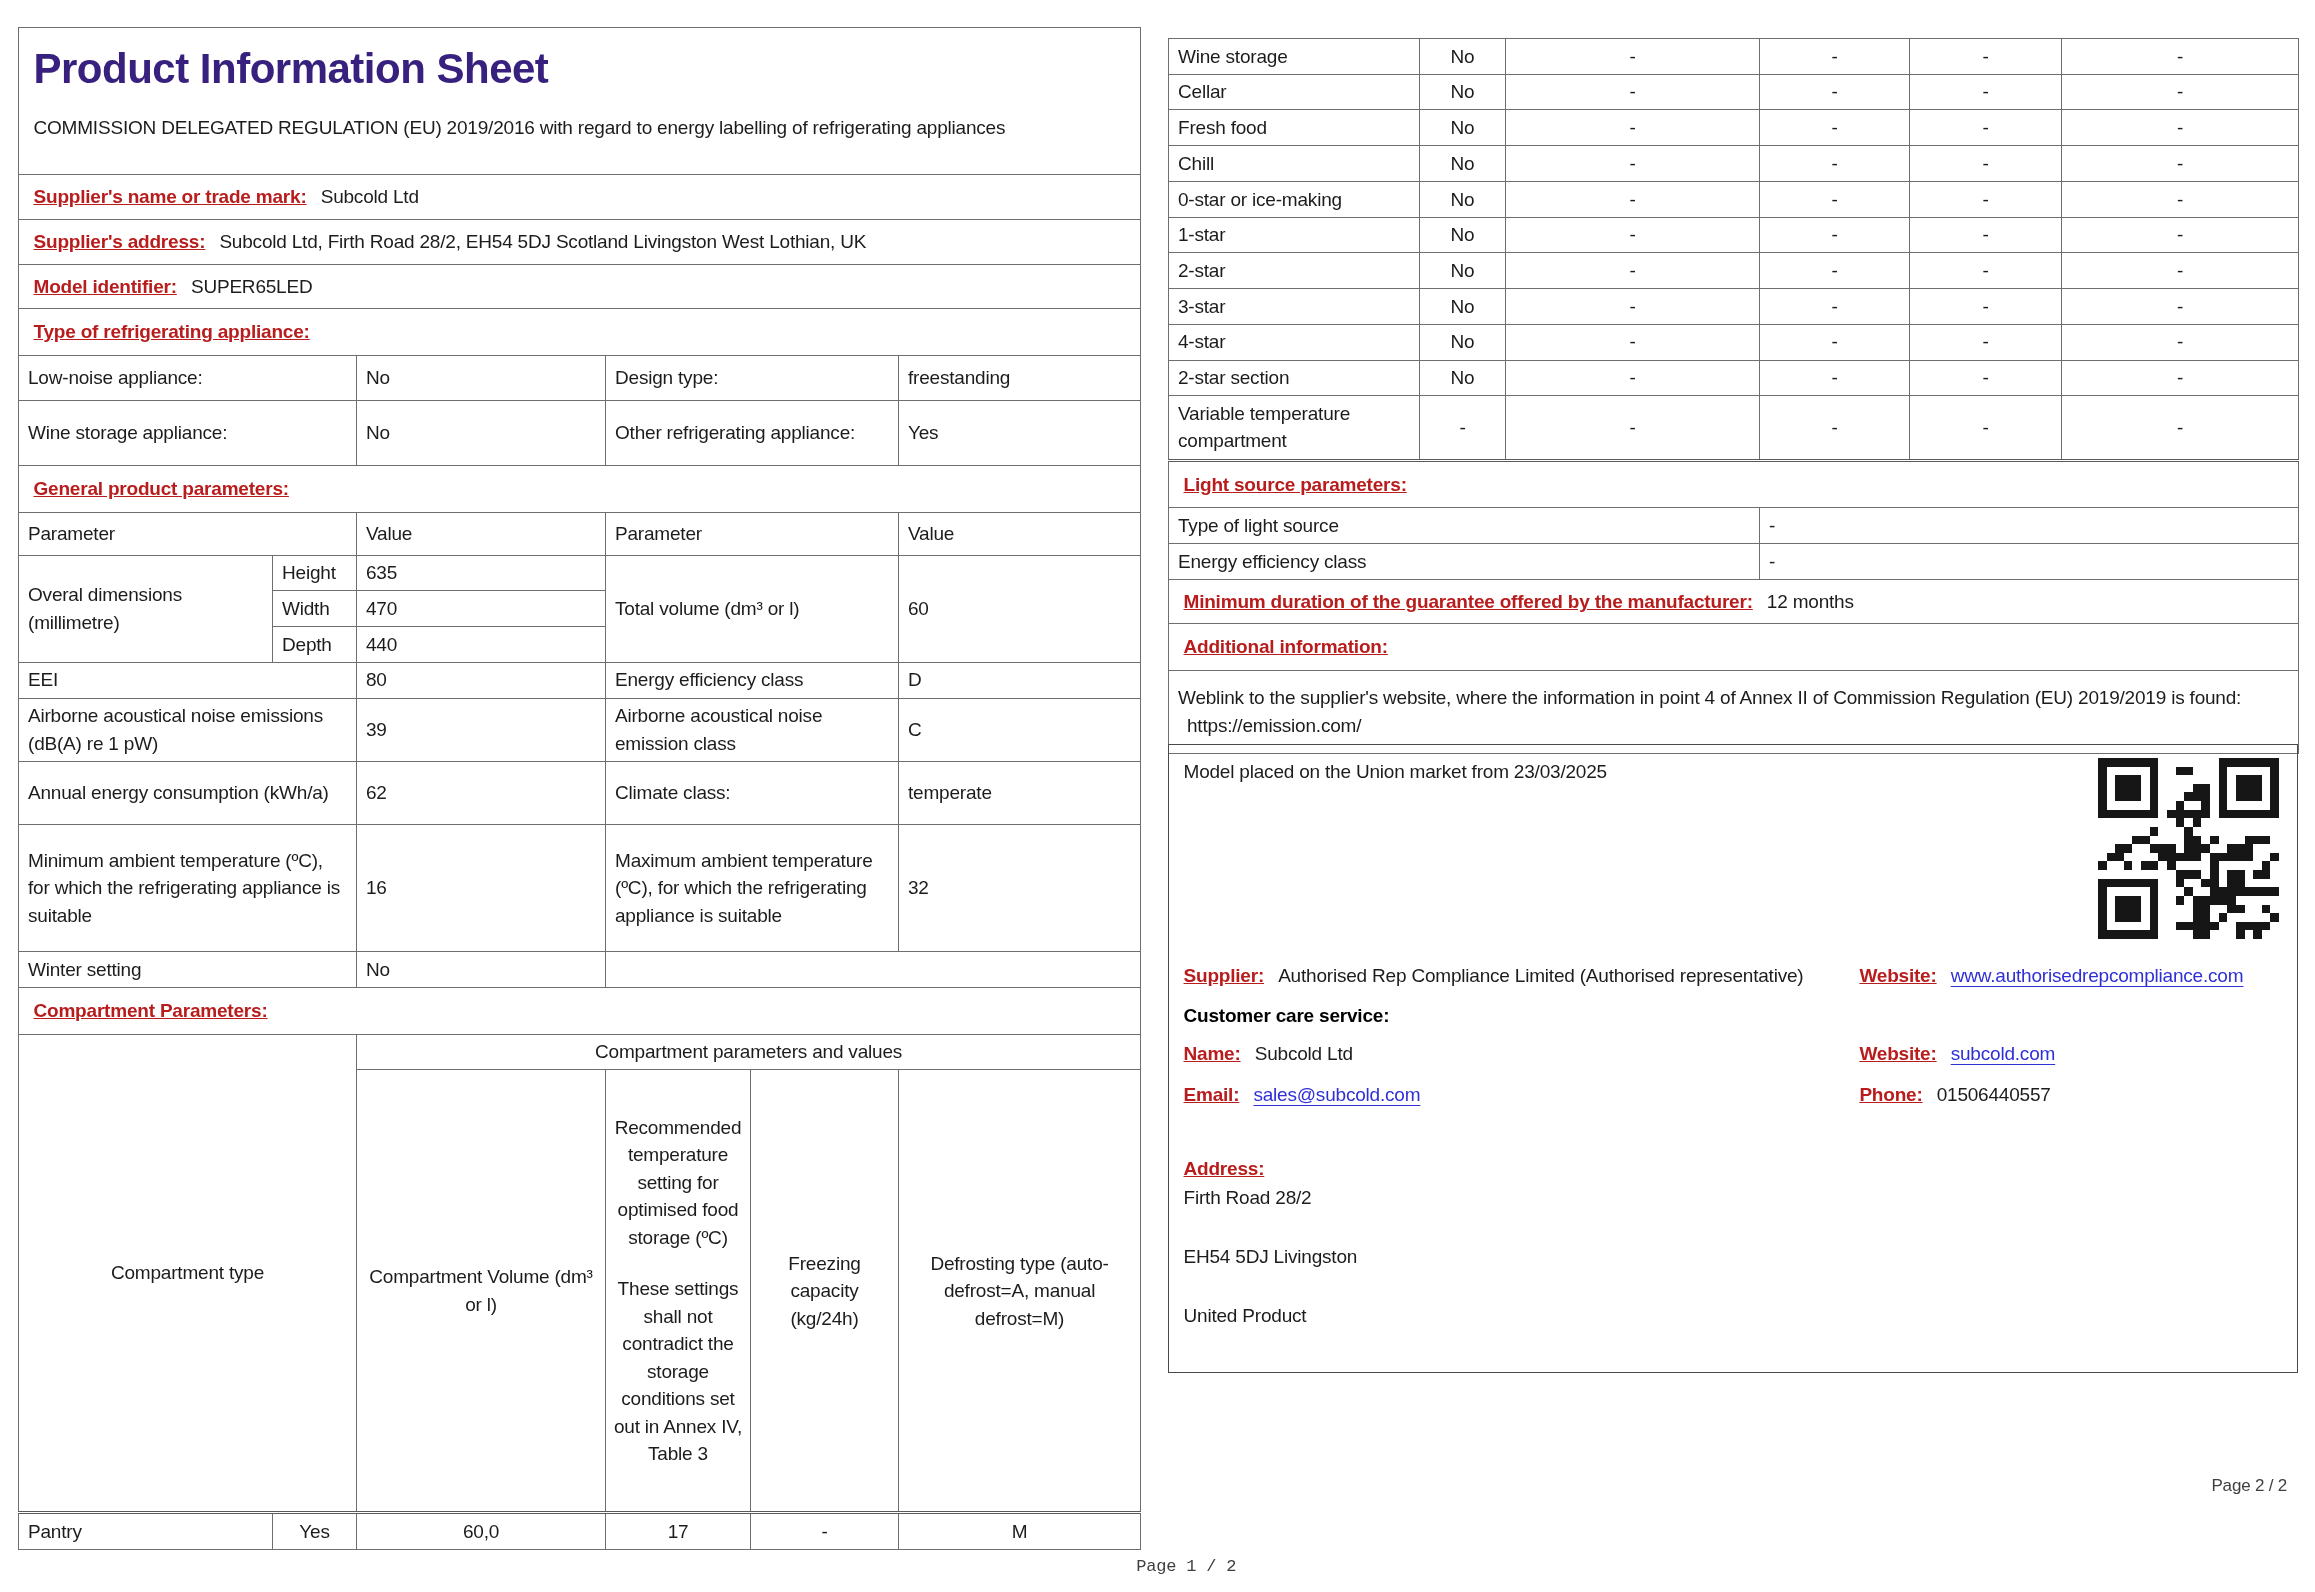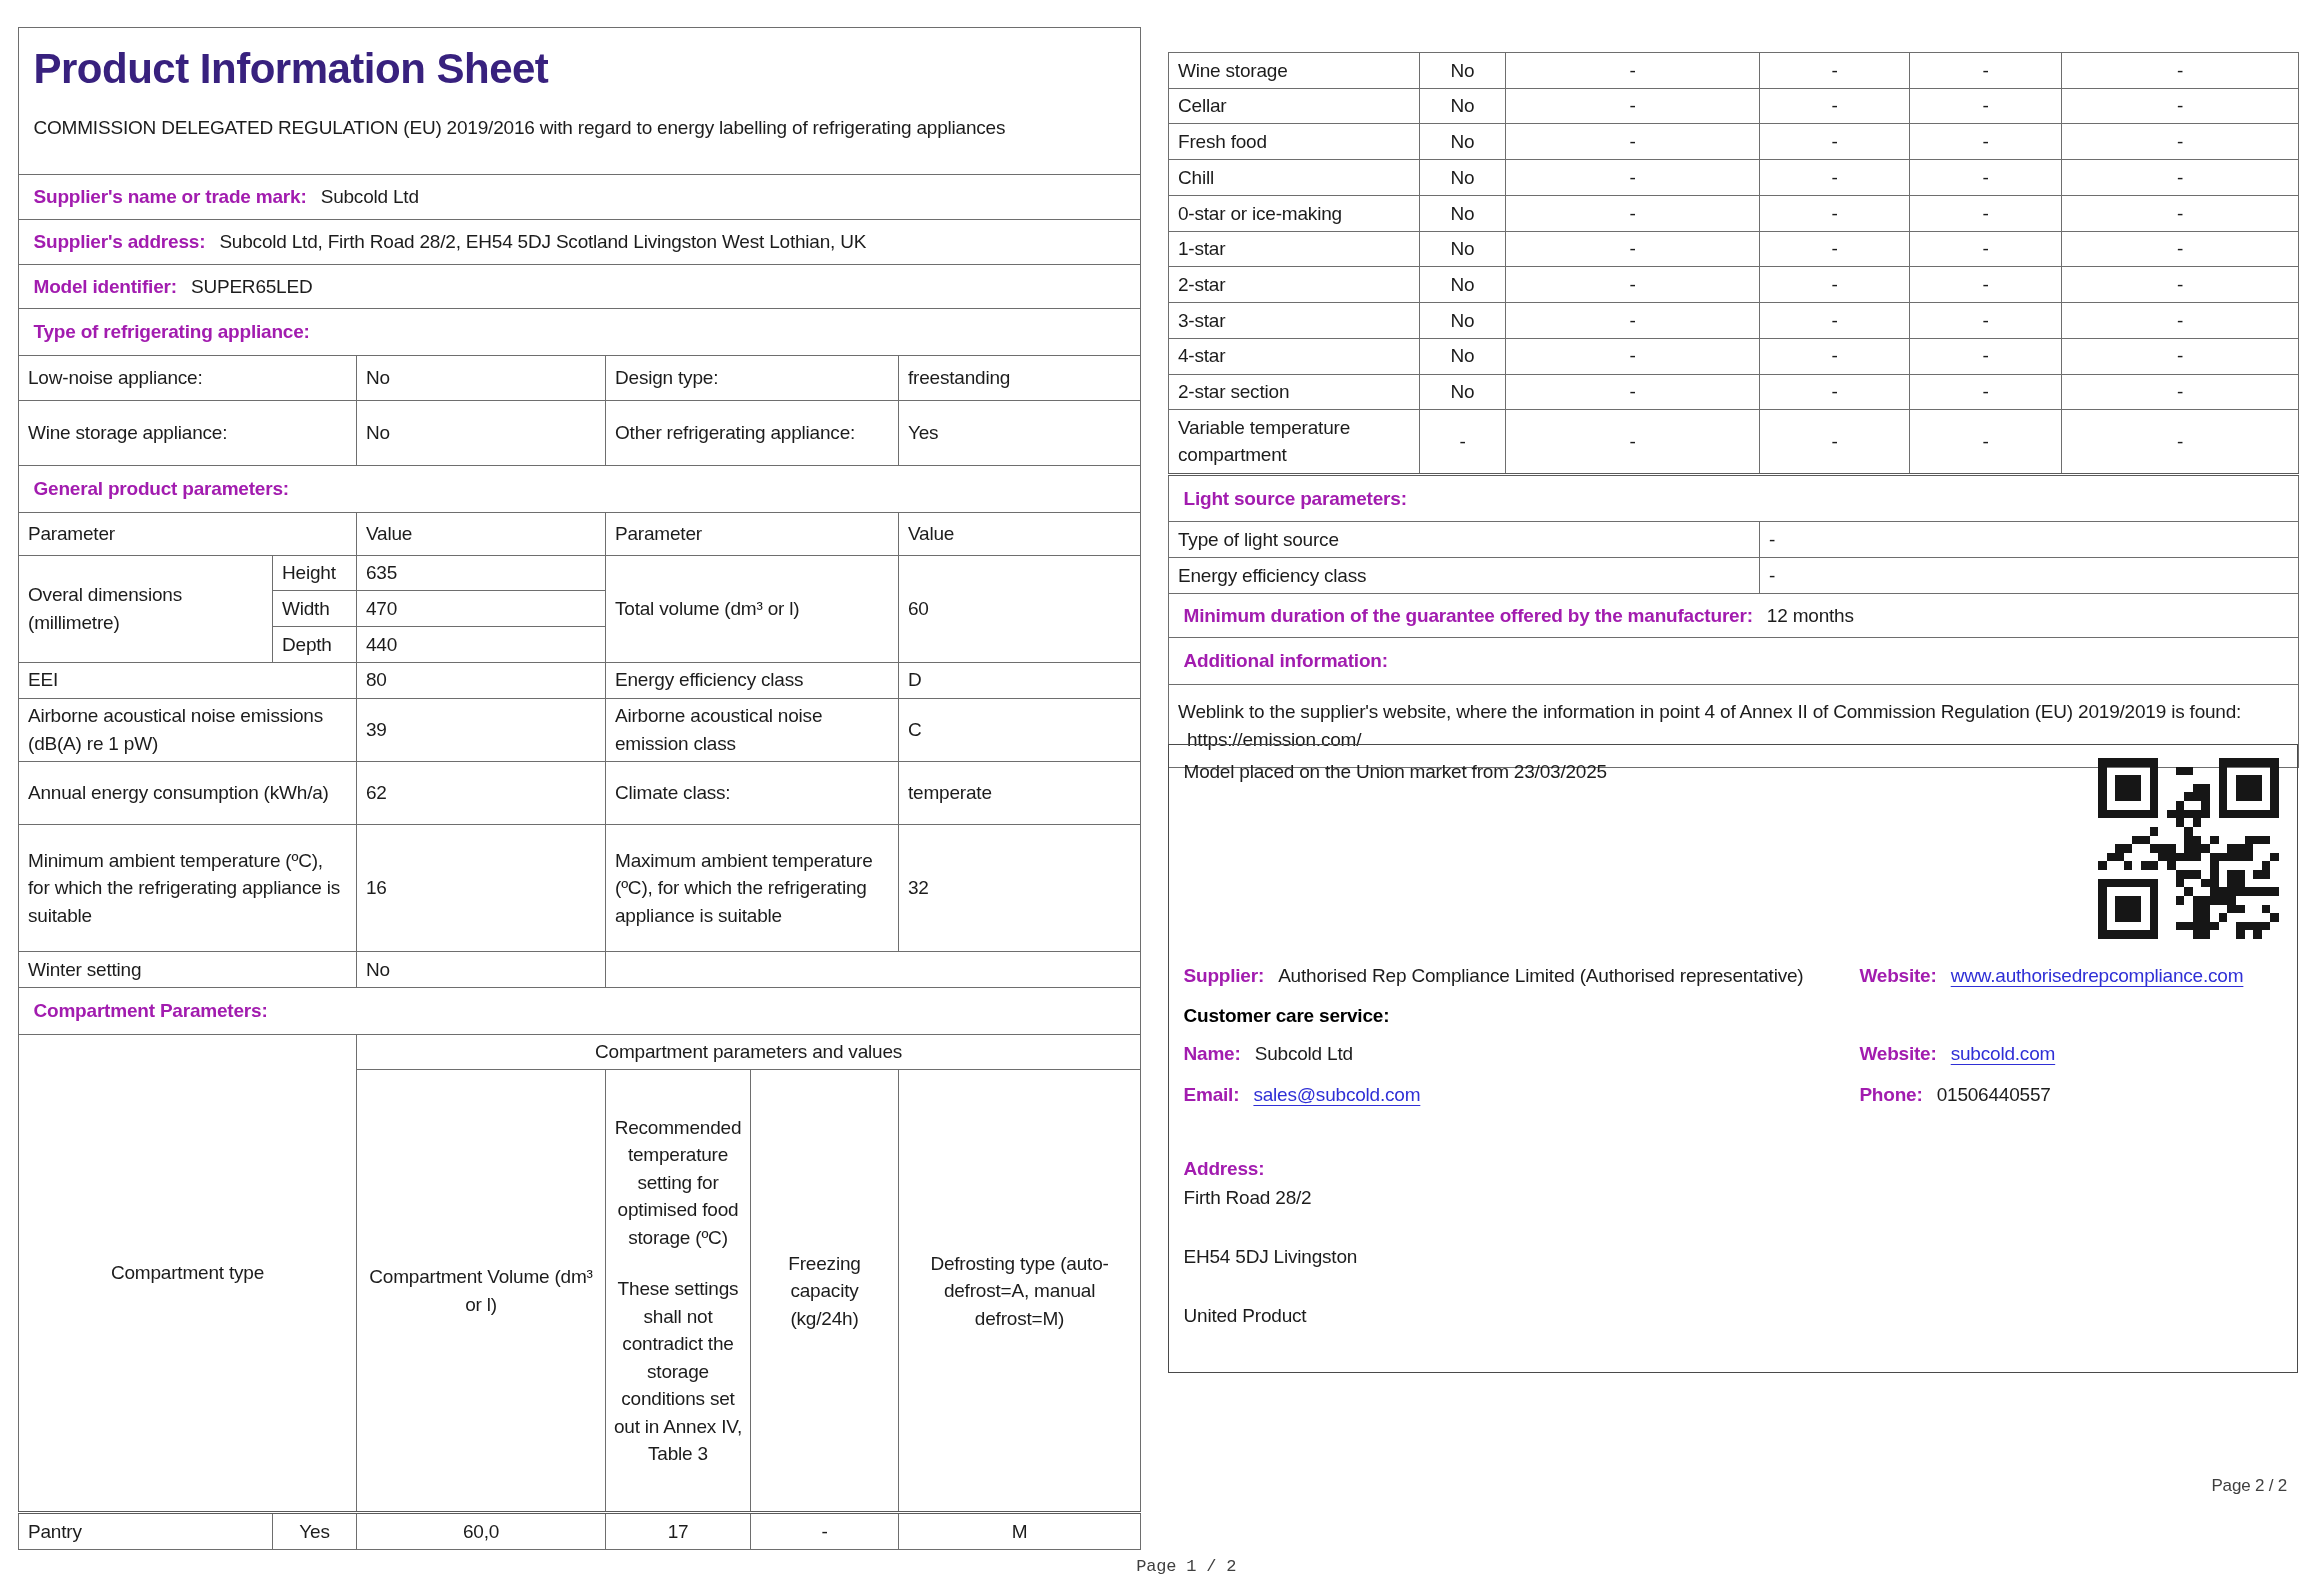--- a/index.html
+++ b/index.html
@@ -10,40 +10,40 @@
     font-family: "Liberation Sans", "DejaVu Sans", sans-serif;
     color: #1c1c1c;
     font-size: 19px;
     position: relative;
     letter-spacing: -0.2px;
   }
   
   table { border-collapse: collapse; table-layout: fixed; }
   td, th { border: 1.8px solid #6e6e6e; padding: 3.6px 9px; font-weight: 400; text-align: left; vertical-align: middle; line-height: 1.45; }
   .center { text-align: center; }
-  .bold, b { font-weight: 700; color: #a21caf; }
+  .bold, b { font-weight: 700; color: #b91c1c; text-decoration: underline; }
   .bt-double { border-top: 3.6px double #5a5a5a; }
   
   #page1 { position: absolute; left: 18px; top: 27px; width: 1220px; }
   #page1 table { width: 1123px; border: 1.8px solid #4a4a4a; }
   .title-cell { padding: 11px 14.5px 12.7px 14.5px; }
   h1.doc-title { margin: 0 0 14.5px 0; font-size: 42px; letter-spacing: -0.5px; color: #38217e; font-weight: 700; }
   .subtitle { max-width: 1049px; line-height: 1.5; font-size: 19px; }
   .kv-row td { padding: 8.1px 14.5px; }
   .section-heading td { padding: 9px 14.5px; }
   .h38 { height: 34px; } .h40 { height: 36px; } .h46 { height: 42px; }
   .h48 { height: 43px; } .h50 { height: 45px; } .h64 { height: 58px; }
   .h70 { height: 63px; } .h72 { height: 65px; } .h92 { height: 83px; }
   .h140 { height: 127px; } .h160 { height: 147px; }
   .tall-header { height: 443px; }
   .tall-header th { text-align: center; font-weight: 400; vertical-align: middle; padding: 5.4px 5.4px; }
   .temp-para2 { margin-top: 23.5px; }
   .page-footer { text-align: right; font-size: 17px; color: #3f3f3f; padding: 7.2px 1.8px 0 0; font-family: Liberation Mono, monospace; }
   
-  #page2-table-wrap { position: absolute; left: 1168px; top: 52px; width: 1130px; }
+  #page2-table-wrap { position: absolute; left: 1168px; top: 38px; width: 1130px; }
   #page2-table-wrap table { width: 1130px; border: 1.8px solid #4a4a4a; }
   #market-box {
     position: absolute; left: 1168px; top: 744px; width: 1130px; min-height: 548px;
     border: 1.8px solid #4a4a4a; padding: 12.7px 14.5px;
   }
   .market-row1 { display: flex; justify-content: space-between; align-items: flex-start; min-height: 192px; }
   .placed-text { margin-top: 3.6px; }
   .qr-box { width: 181px; height: 181px; margin-right: 3.6px; }
   .two-col { display: grid; grid-template-columns: 61.5% 38.5%; margin-top: 12.7px; line-height: 1.5; }
   .care-heading { margin-top: 14.5px; font-weight: 700; color: #000; }

